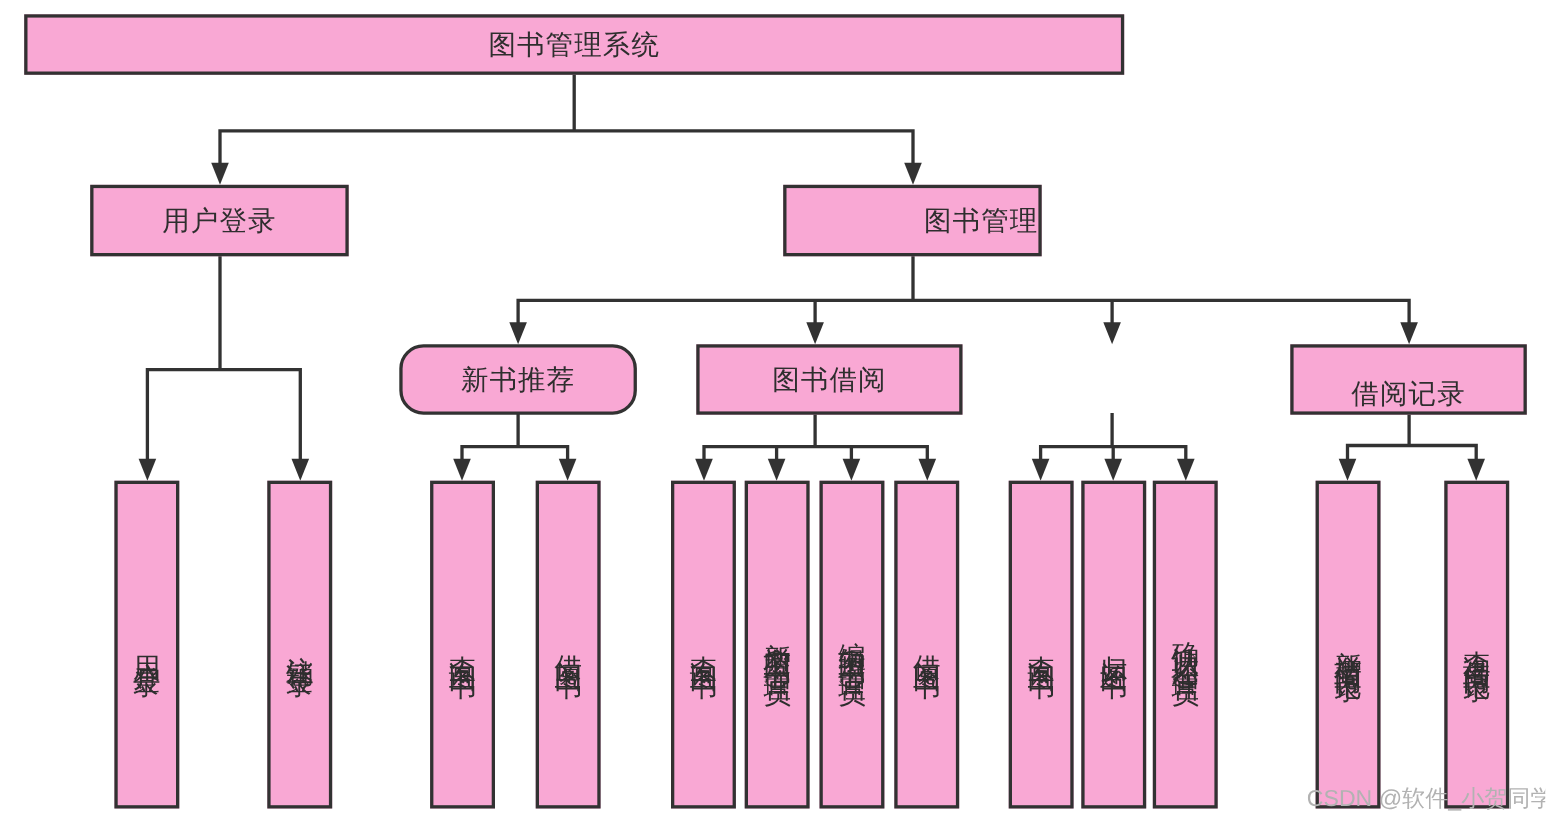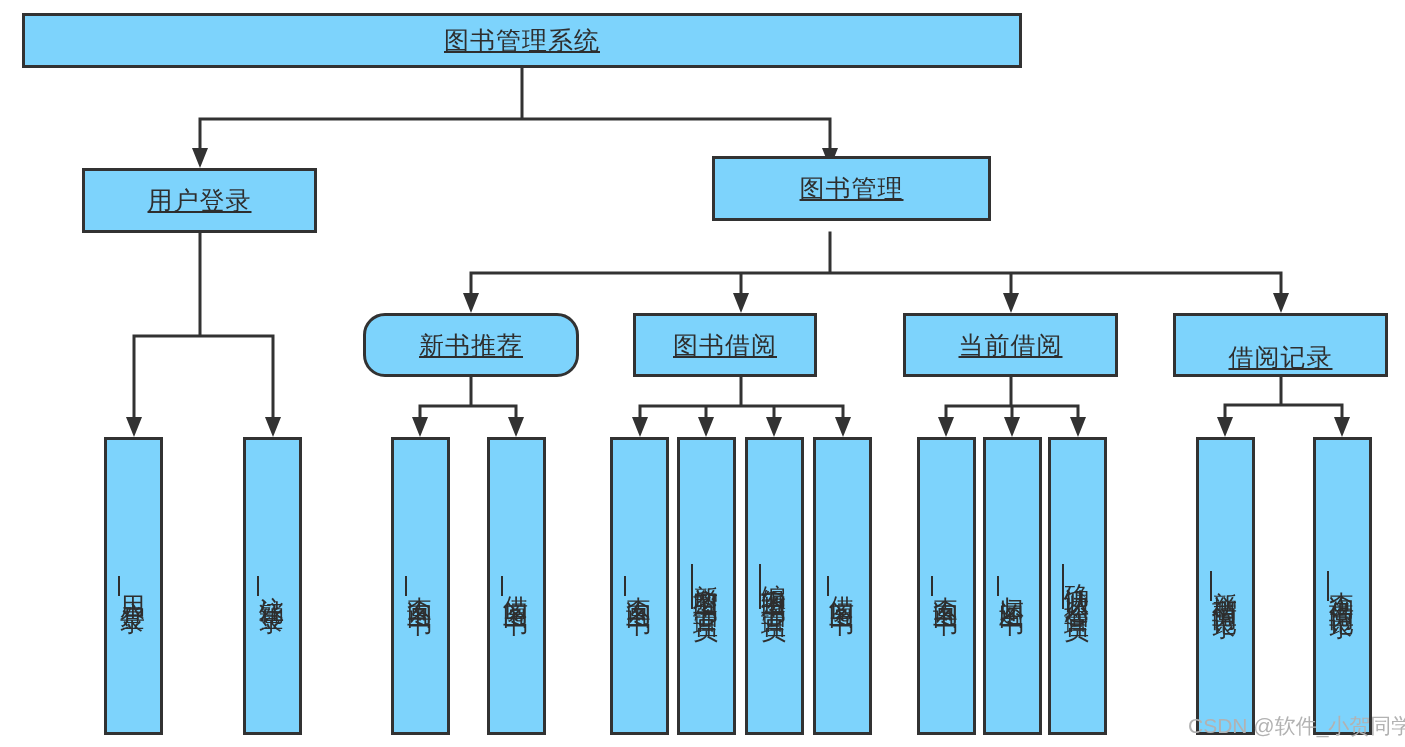--- a/index.html
+++ b/index.html
@@ -18,47 +18,46 @@
   .connectors {
     position: absolute;
     left: 0;
     top: 0;
     width: 1405px;
     height: 747px;
   }
   .box {
     position: absolute;
     box-sizing: border-box;
-    background: #7dd3fc;
+    background: #f9a8d4;
     border: 3px solid #323232;
     display: flex;
     align-items: center;
     justify-content: center;
     color: #2e2e2e;
     font-weight: 500;
-    text-decoration: underline;
   }
   .box .label {
     font-size: 25px;
     letter-spacing: 1px;
     white-space: nowrap;
   }
   .leaf .label {
     writing-mode: vertical-rl;
     text-orientation: mixed;
     letter-spacing: 5px;
     white-space: normal;
   }
   
   .root   { left: 22px;   top: 13px;  width: 1000px; height: 55px; }
   .l2a    { left: 82px;   top: 168px; width: 235px;  height: 65px; }
-  .l2b    { left: 712px;  top: 156px; width: 279px;  height: 65px; }
+  .l2b    { left: 712px;  top: 168px; width: 235px;  height: 65px; justify-content: flex-end; }
   .l3     { top: 313px; height: 64px; }
   .l3a    { left: 363px;  width: 216px; border-radius: 22px; }
-  .l3b    { left: 633px;  width: 184px; }
+  .l3b    { left: 633px;  width: 242px; }
   .l3c    { left: 903px;  width: 215px; }
   .l3d    { left: 1173px; width: 215px; align-items: flex-end; }
   .leaf   { top: 437px; height: 298px; width: 59px; }
   .g1c1   { left: 104px; }
   .g1c2   { left: 243px; }
   .g2c1   { left: 391px; }
   .g2c2   { left: 487px; }
   .g3c1   { left: 610px; }
   .g3c2   { left: 677px; }
   .g3c3   { left: 745px; }
@@ -127,23 +126,20 @@
   <div class="box l2b">
     <span class="label">图书管理</span>
   </div>
 
   <div class="box l3 l3a">
     <span class="label">新书推荐</span>
   </div>
   <div class="box l3 l3b">
     <span class="label">图书借阅</span>
   </div>
-  <div class="box l3 l3c">
-    <span class="label">当前借阅</span>
-  </div>
   <div class="box l3 l3d">
     <span class="label">借阅记录</span>
   </div>
 
   <div class="box leaf g1c1">
     <span class="label">用户登录</span>
   </div>
   <div class="box leaf g1c2">
     <span class="label">注销登录</span>
   </div>

